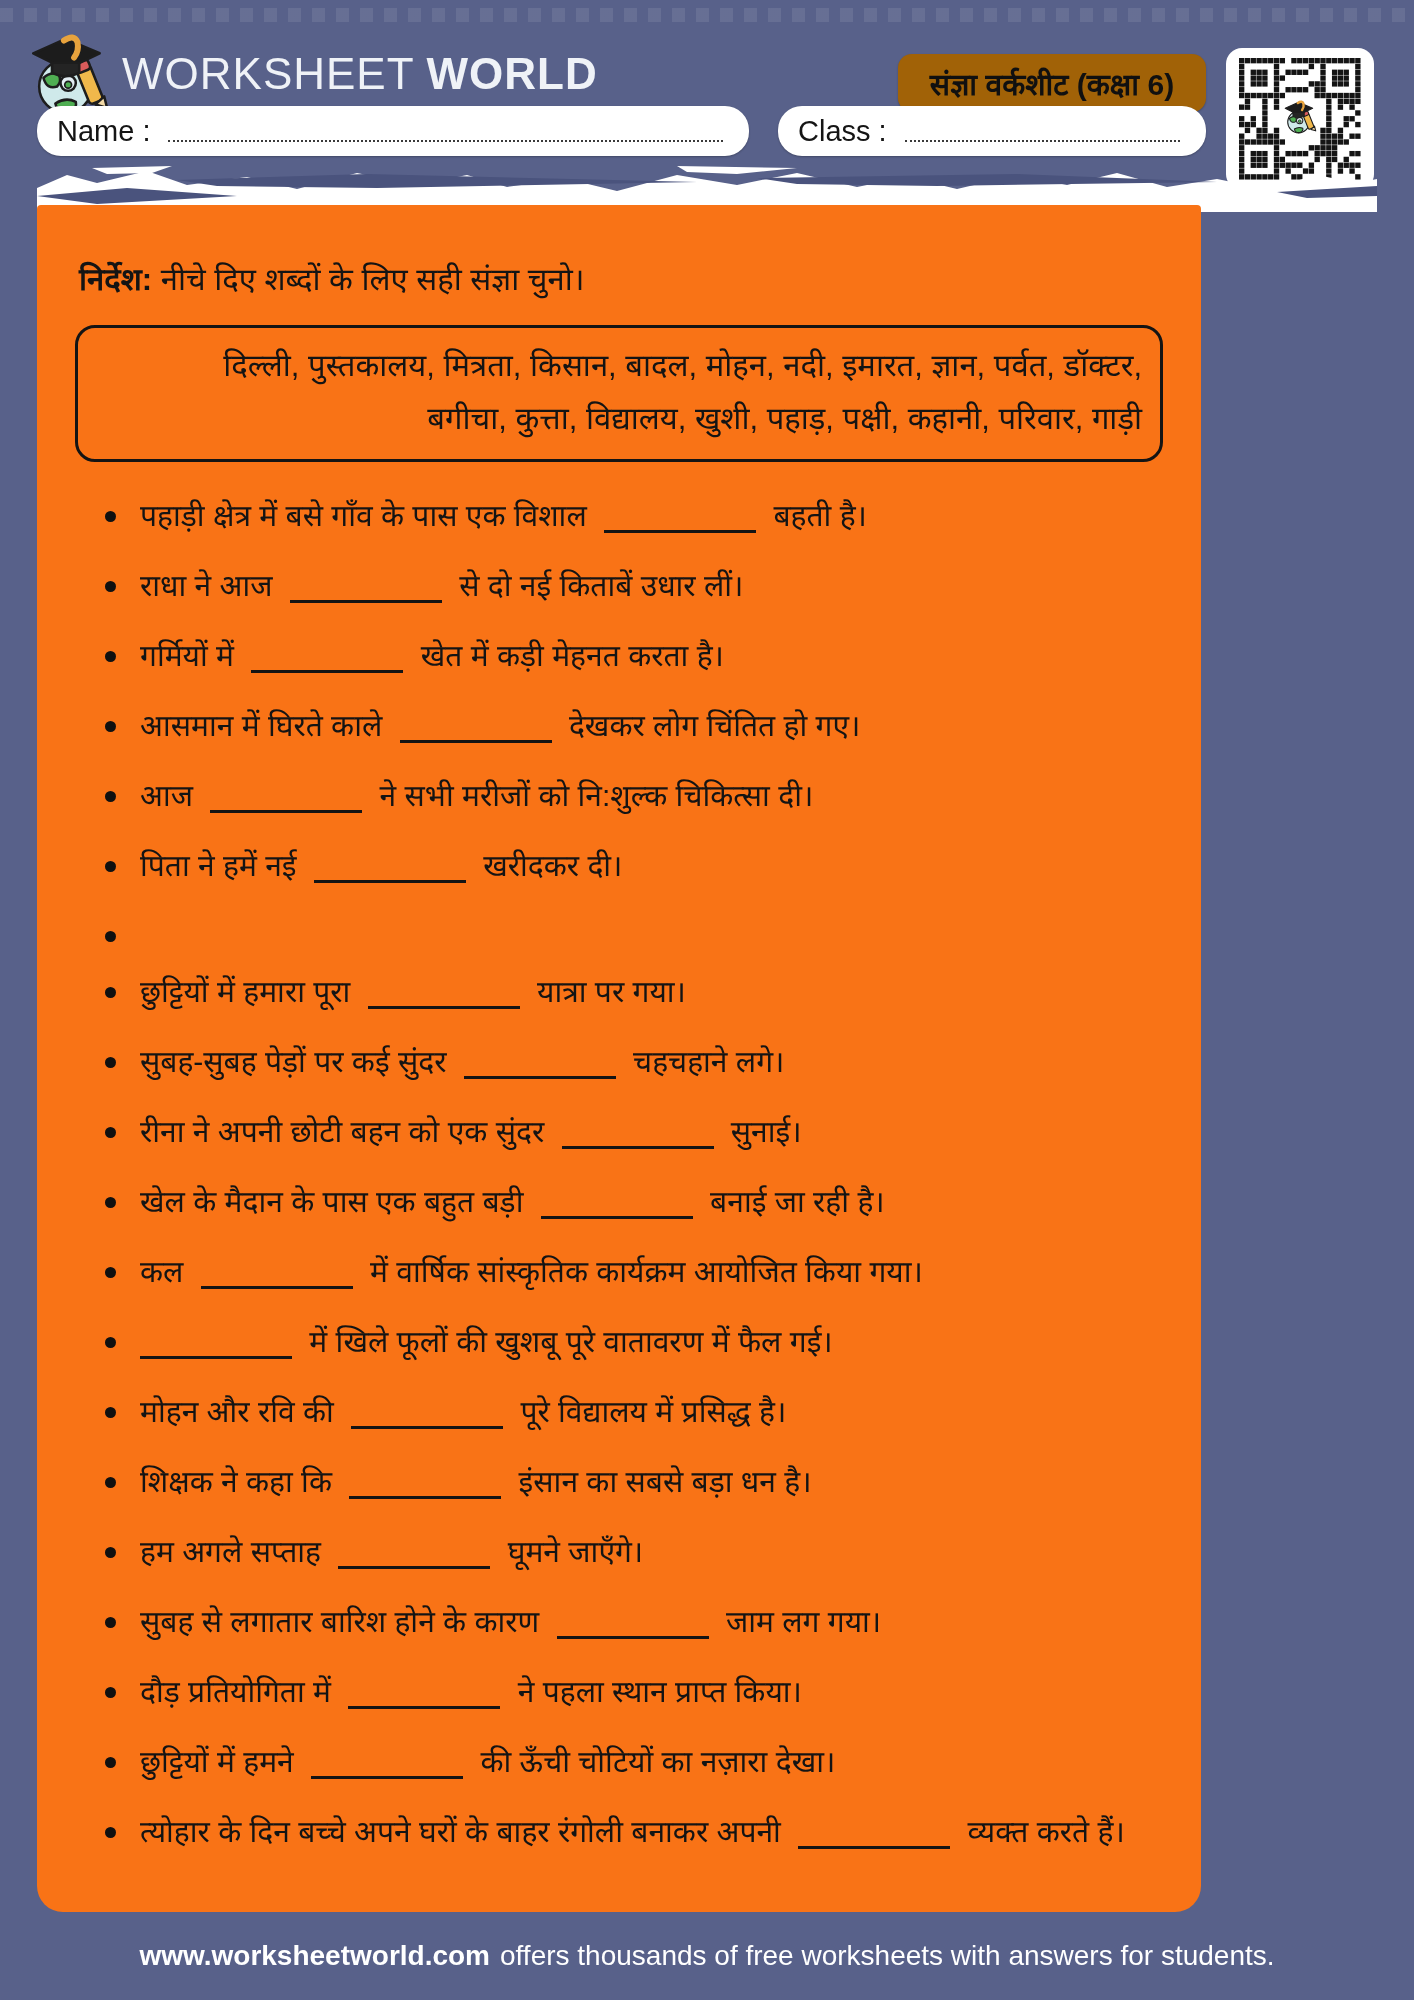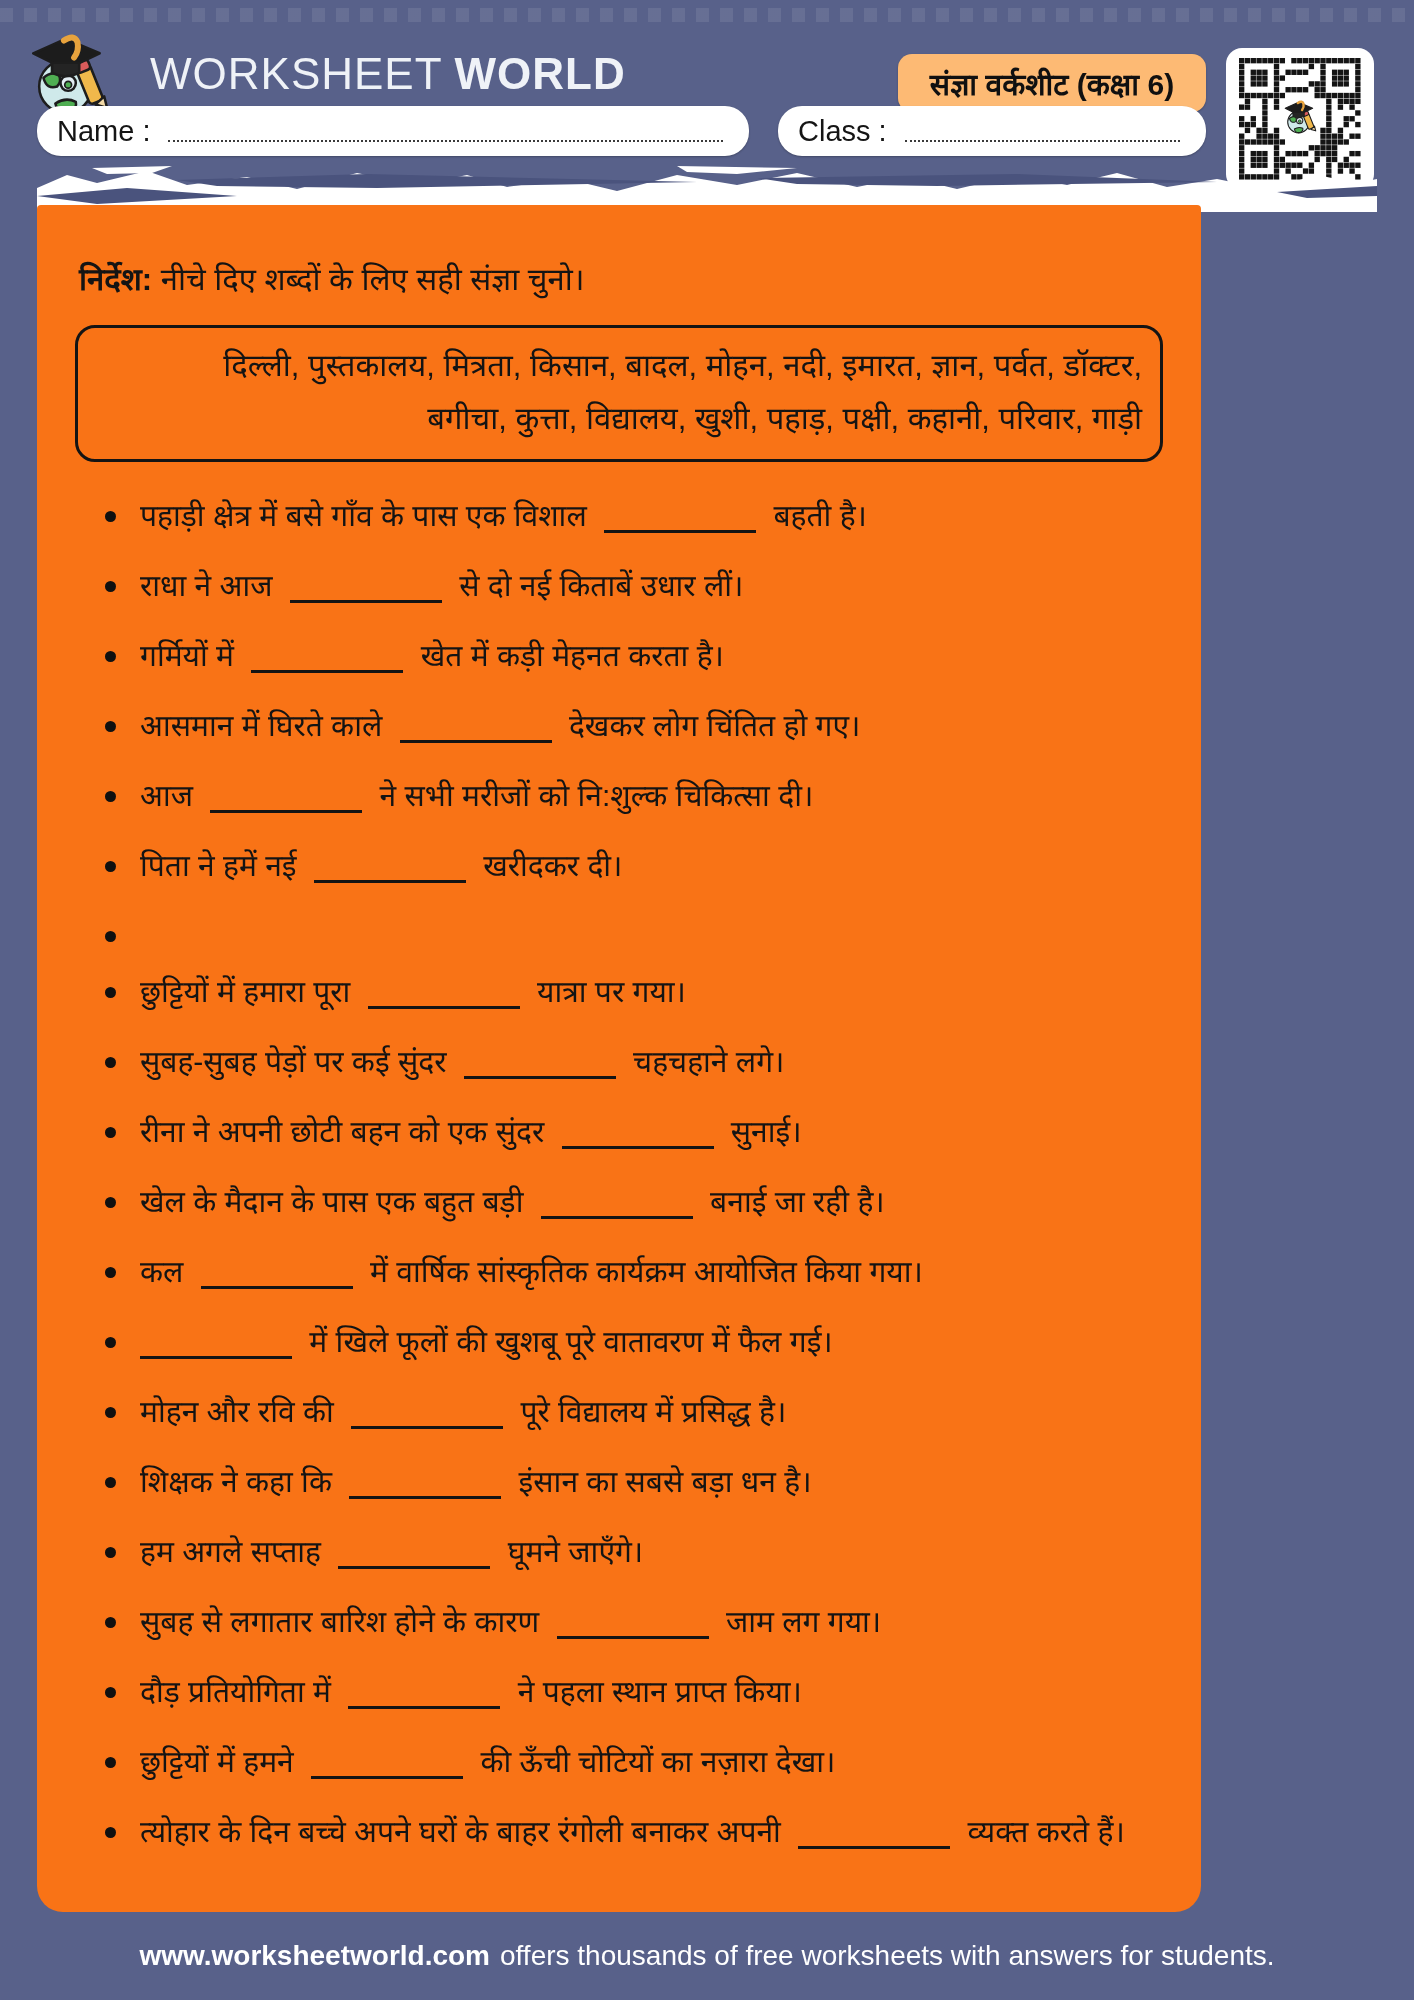--- a/index.html
+++ b/index.html
@@ -20,25 +20,25 @@
       rgba(255,255,255,.16) 0 13px, rgba(255,255,255,0) 13px 24px);
     opacity:.55;
   }
   
   .logo{position:absolute;left:26px;top:32px;width:86px;height:92px;}
   .brand{
     position:absolute;left:122px;top:46px;height:56px;
     display:flex;align-items:center;gap:12px;
     color:#EFF2F7;font-size:44px;letter-spacing:1px;white-space:nowrap;
   }
-  .brand .w1{font-weight:400;margin-left:28px;}
+  .brand .w1{font-weight:400;}
   .brand .w2{font-weight:800;}
   .badge{
     position:absolute;left:898px;top:54px;width:308px;height:58px;
-    background:#fdba74;border-radius:14px;
+    background:#a16207;border-radius:14px;
     display:flex;align-items:center;justify-content:center;
     font-weight:700;font-size:30px;color:#101010;
     box-shadow:0 1px 2px rgba(0,0,0,.25);
   }
   .qr-box{
     position:absolute;left:1226px;top:48px;width:148px;height:142px;
     background:#FFFFFF;border-radius:16px;
     display:flex;align-items:center;justify-content:center;
   }
   .field-box{

